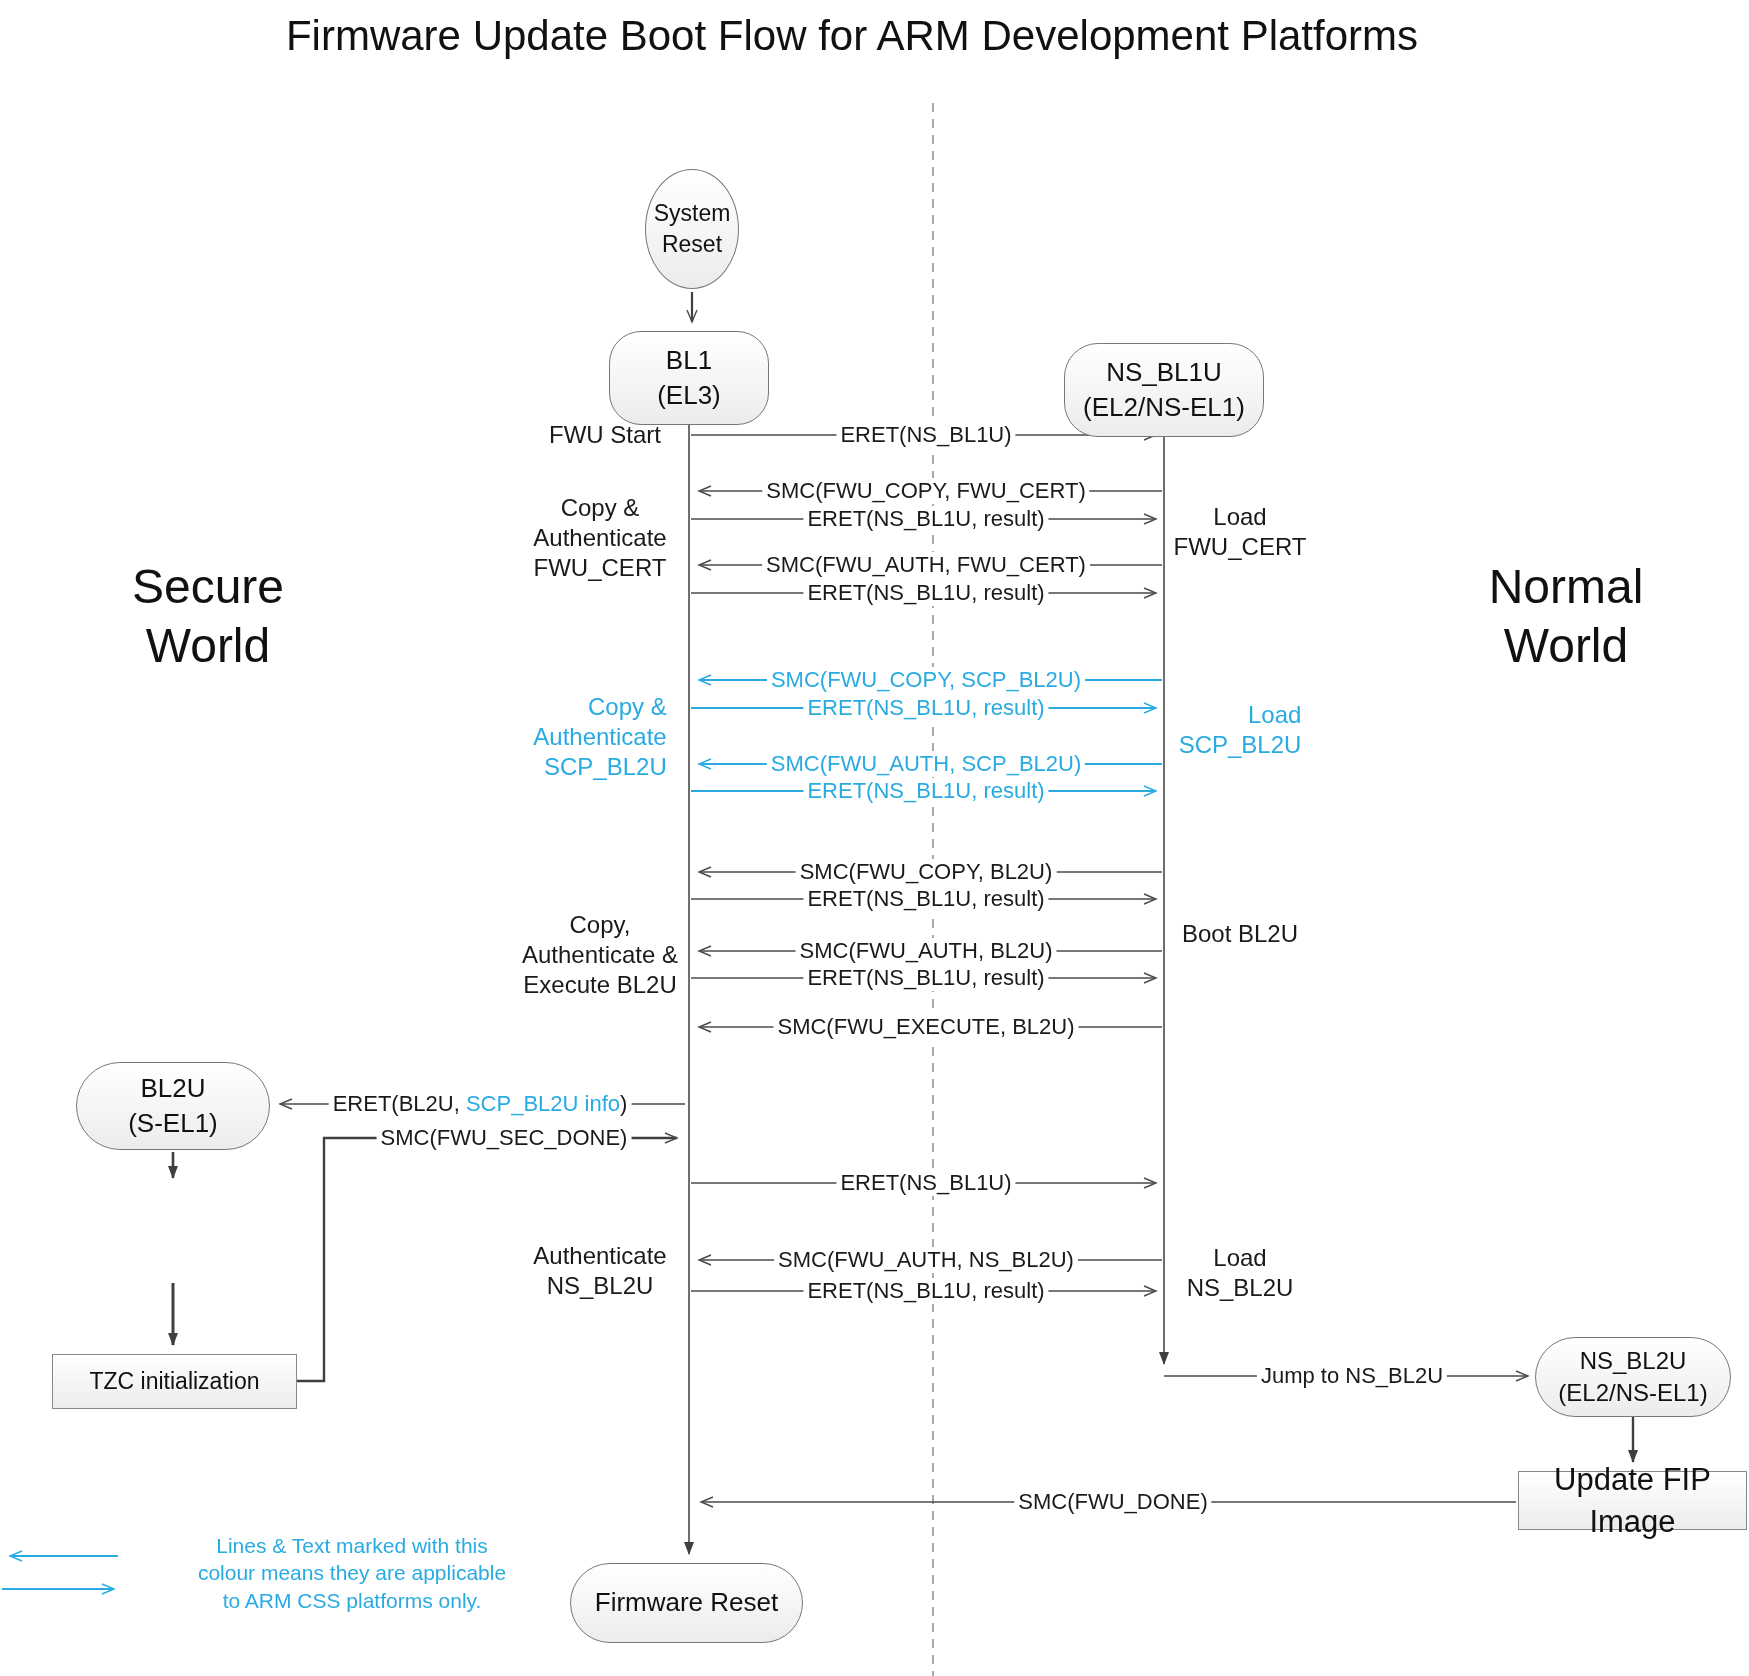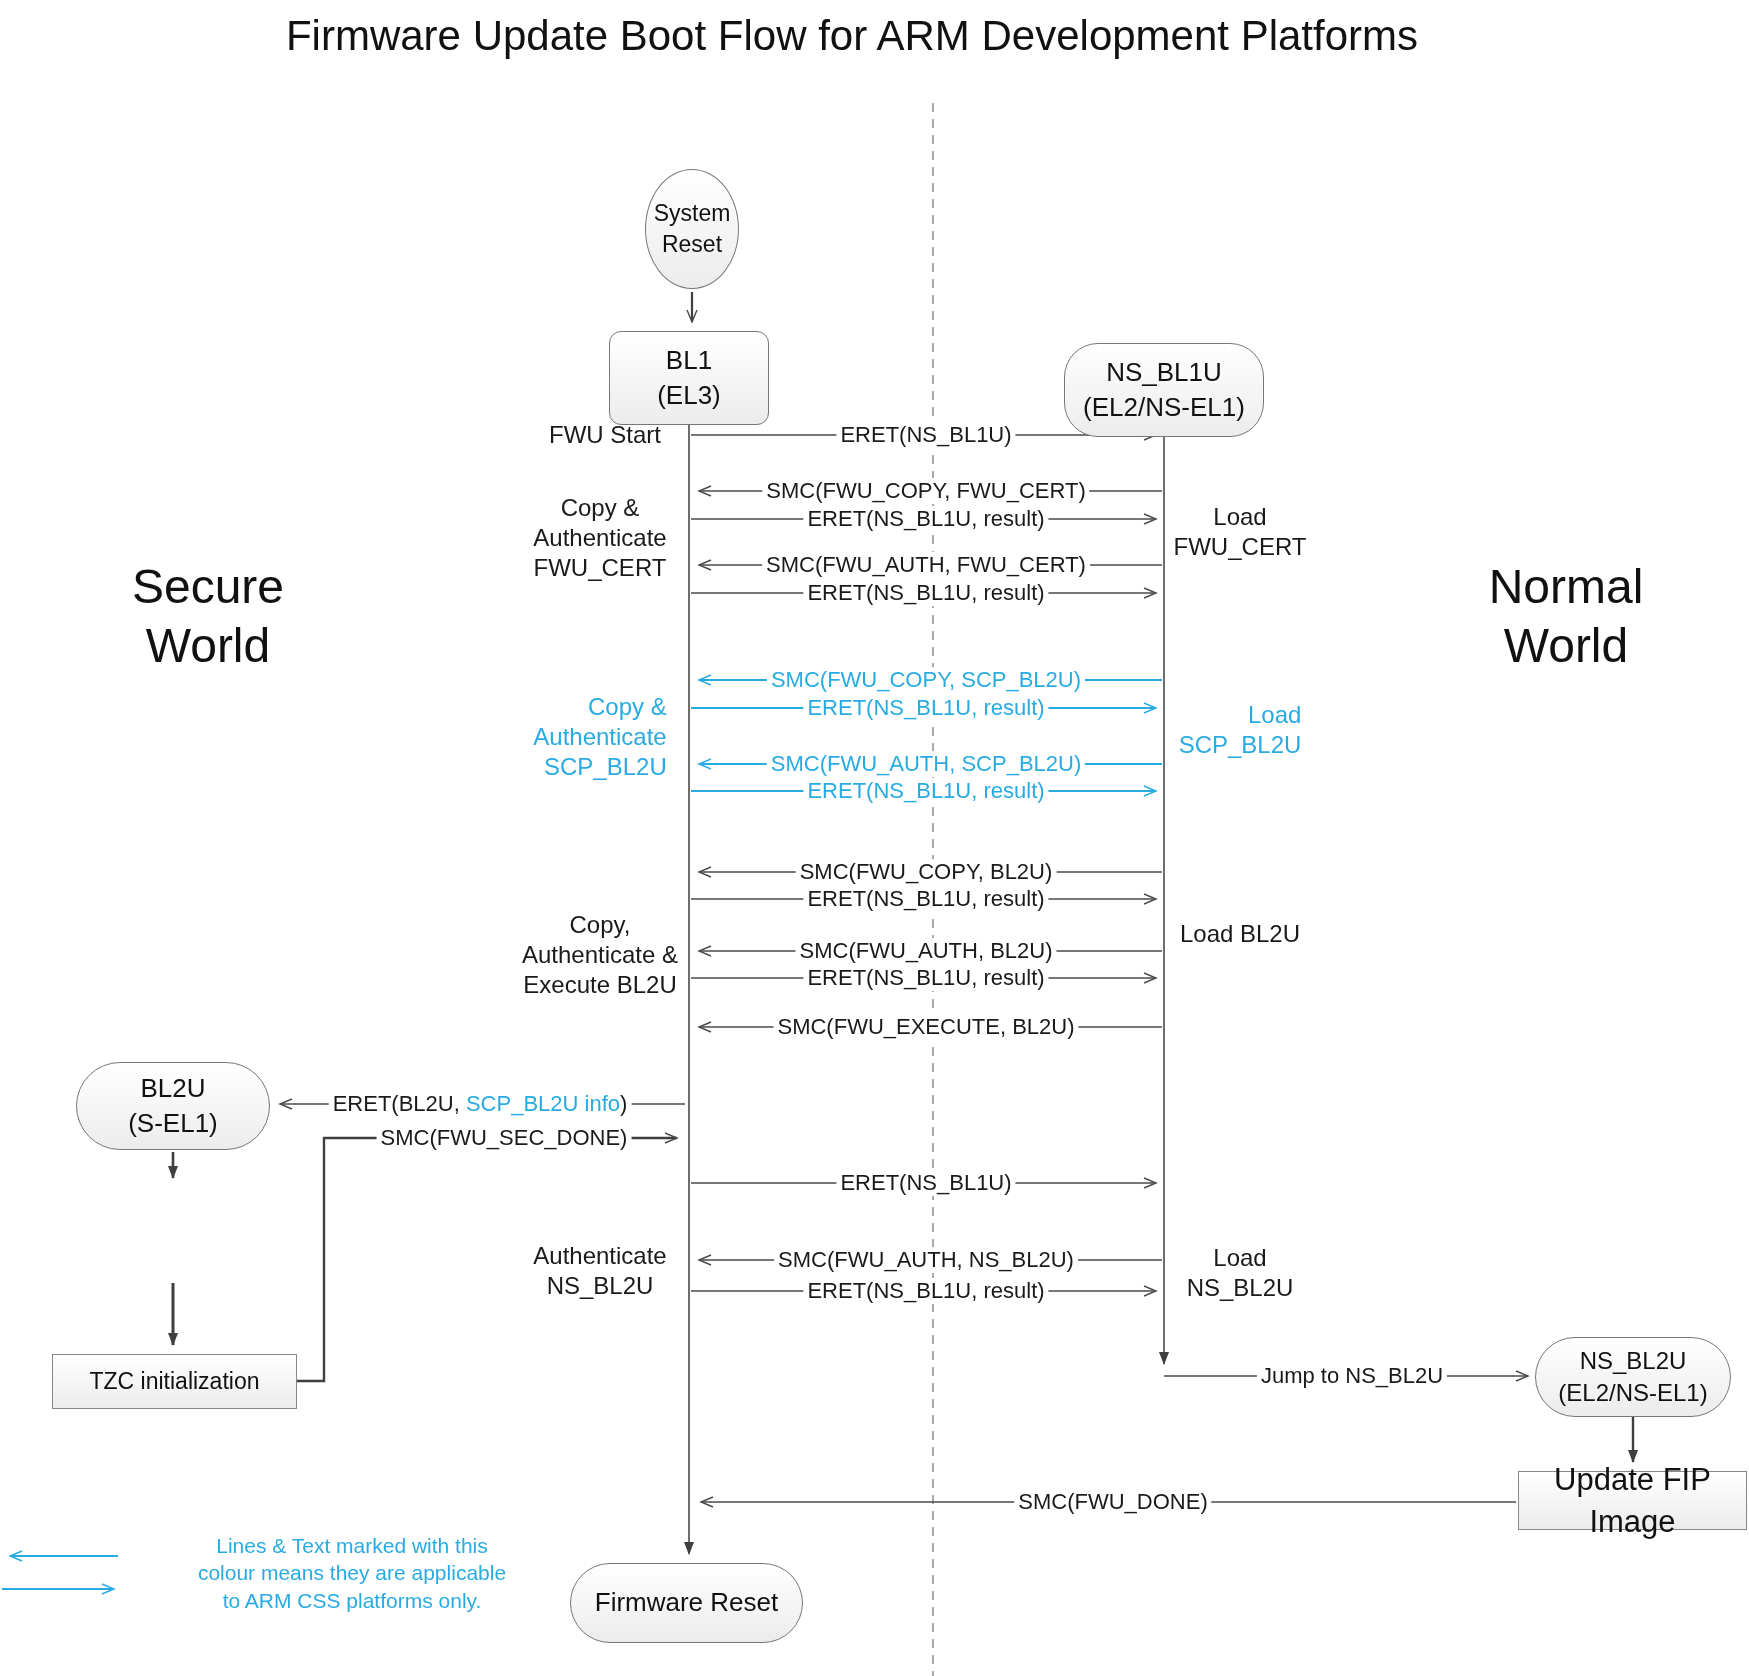--- a/index.html
+++ b/index.html
@@ -100,21 +100,21 @@
 
   <div class="title">Firmware Update Boot Flow for ARM Development Platforms</div>
 
   <div class="world" style="left:208px;top:617px;">Secure
 World</div>
   <div class="world" style="left:1566px;top:617px;">Normal
 World</div>
 
   <div class="node" style="left:645px;top:169px;width:94px;height:120px;border-radius:50%;font-size:23px;">System
 Reset</div>
-  <div class="node" style="left:609px;top:331px;width:160px;height:94px;border-radius:12px;font-size:26px;">BL1
+  <div class="node" style="left:609px;top:331px;width:160px;height:94px;border-radius:32px;font-size:26px;">BL1
 (EL3)</div>
   <div class="node" style="left:1064px;top:331px;width:200px;height:94px;border-radius:34px;font-size:26px;margin-top:12px;">NS_BL1U
 (EL2/NS-EL1)</div>
   <div class="node" style="left:76px;top:1062px;width:194px;height:88px;border-radius:44px;font-size:26px;">BL2U
 (S-EL1)</div>
   <div class="node rectnode" style="left:52px;top:1354px;width:245px;height:55px;font-size:23px;">TZC initialization</div>
   <div class="node" style="left:1535px;top:1337px;width:196px;height:80px;border-radius:40px;font-size:24px;">NS_BL2U
 (EL2/NS-EL1)</div>
   <div class="node rectnode" style="left:1518px;top:1471px;width:229px;height:59px;font-size:31px;">Update FIP Image</div>
   <div class="node" style="left:570px;top:1563px;width:233px;height:80px;border-radius:40px;font-size:26px;">Firmware Reset</div>
@@ -155,21 +155,21 @@
   <div class="side" style="left:1240px;top:532px;">Load
 FWU_CERT</div>
   <div class="side cyan" style="left:600px;top:737px;">Copy &amp;
 Authenticate
 SCP_BL2U</div>
   <div class="side cyan" style="left:1240px;top:730px;">Load
 SCP_BL2U</div>
   <div class="side" style="left:600px;top:955px;">Copy,
 Authenticate &amp;
 Execute BL2U</div>
-  <div class="side" style="left:1240px;top:934px;">Load BL2U</div>
+  <div class="side" style="left:1240px;top:934px;">Boot BL2U</div>
   <div class="side" style="left:600px;top:1271px;">Authenticate
 NS_BL2U</div>
   <div class="side" style="left:1240px;top:1273px;">Load
 NS_BL2U</div>
 
   <div class="legend-text cyan" style="left:352px;top:1573px;">Lines &amp; Text marked with this
 colour means they are applicable
 to ARM CSS platforms only.</div>
 
 </div>

